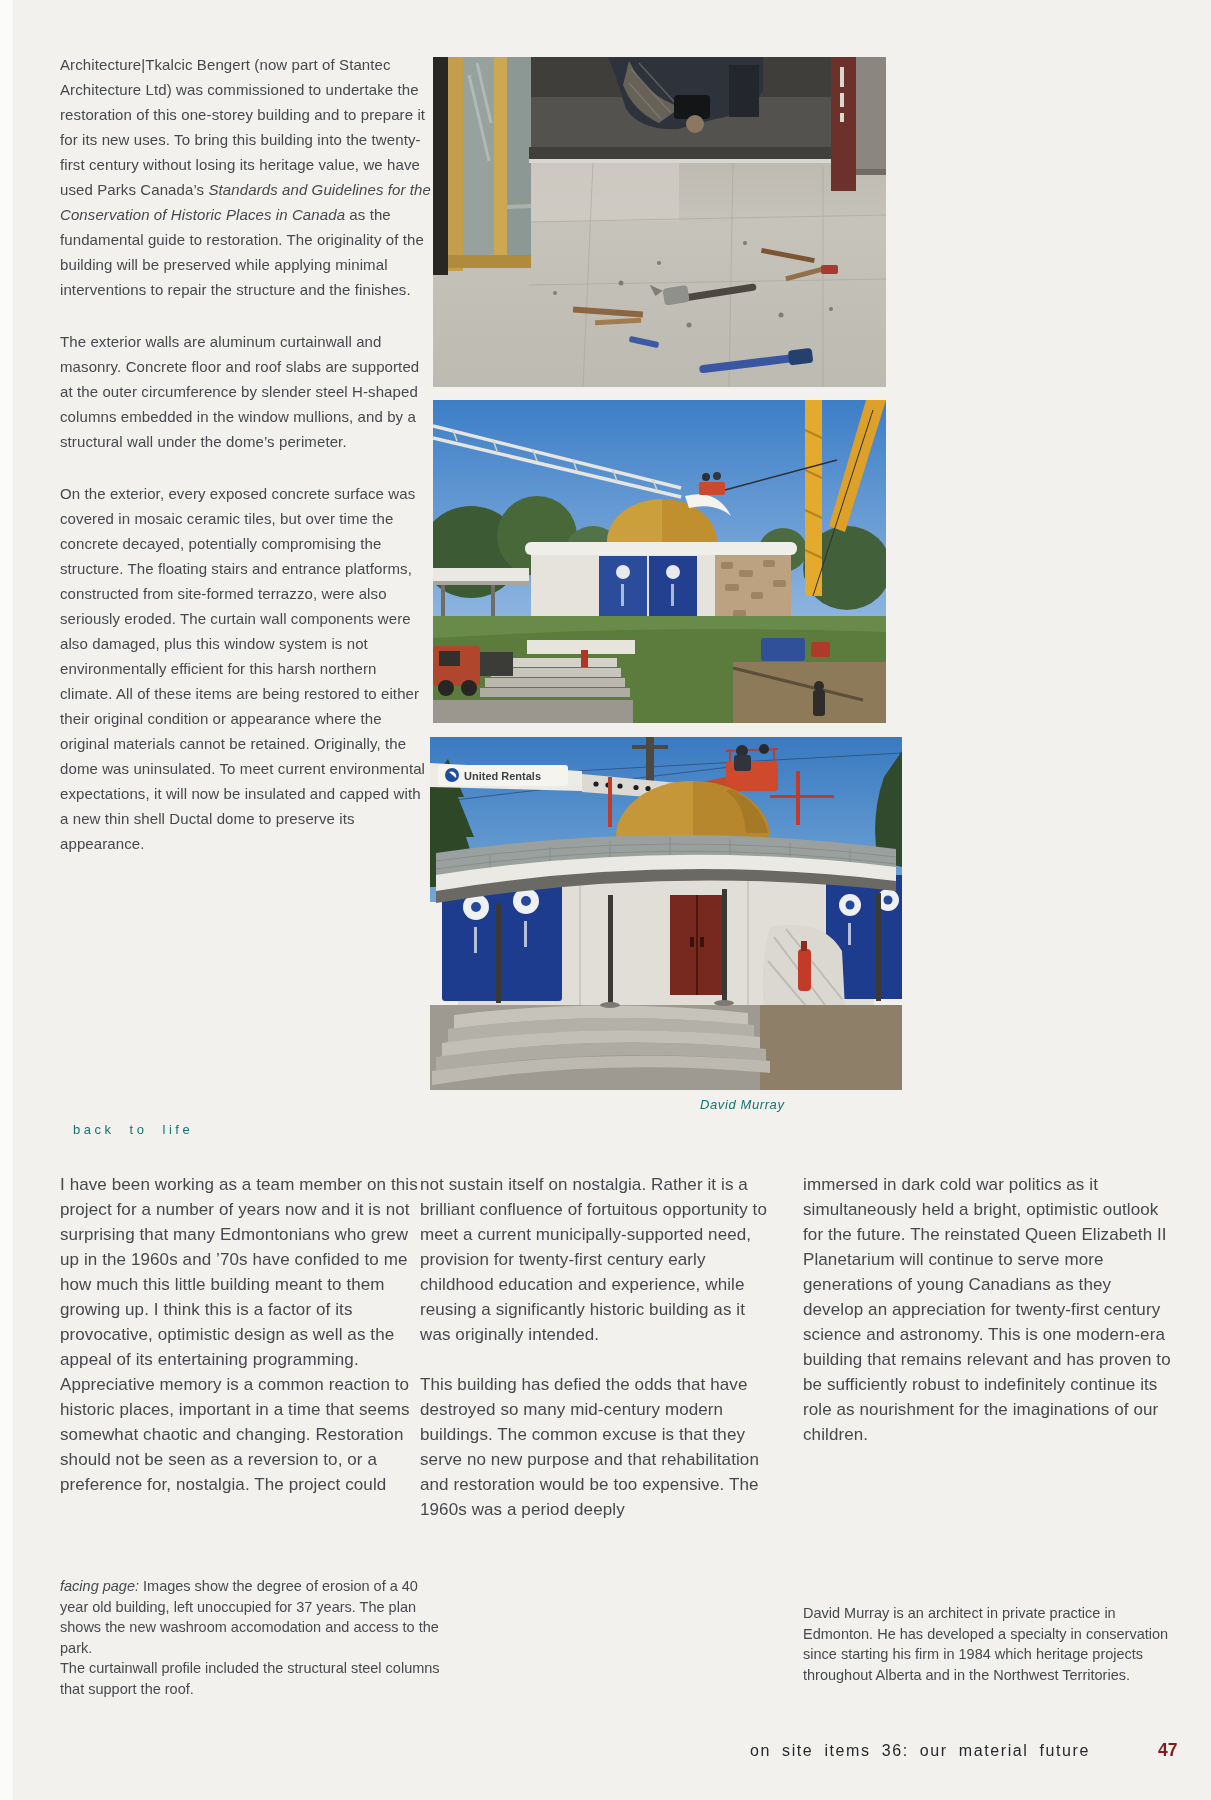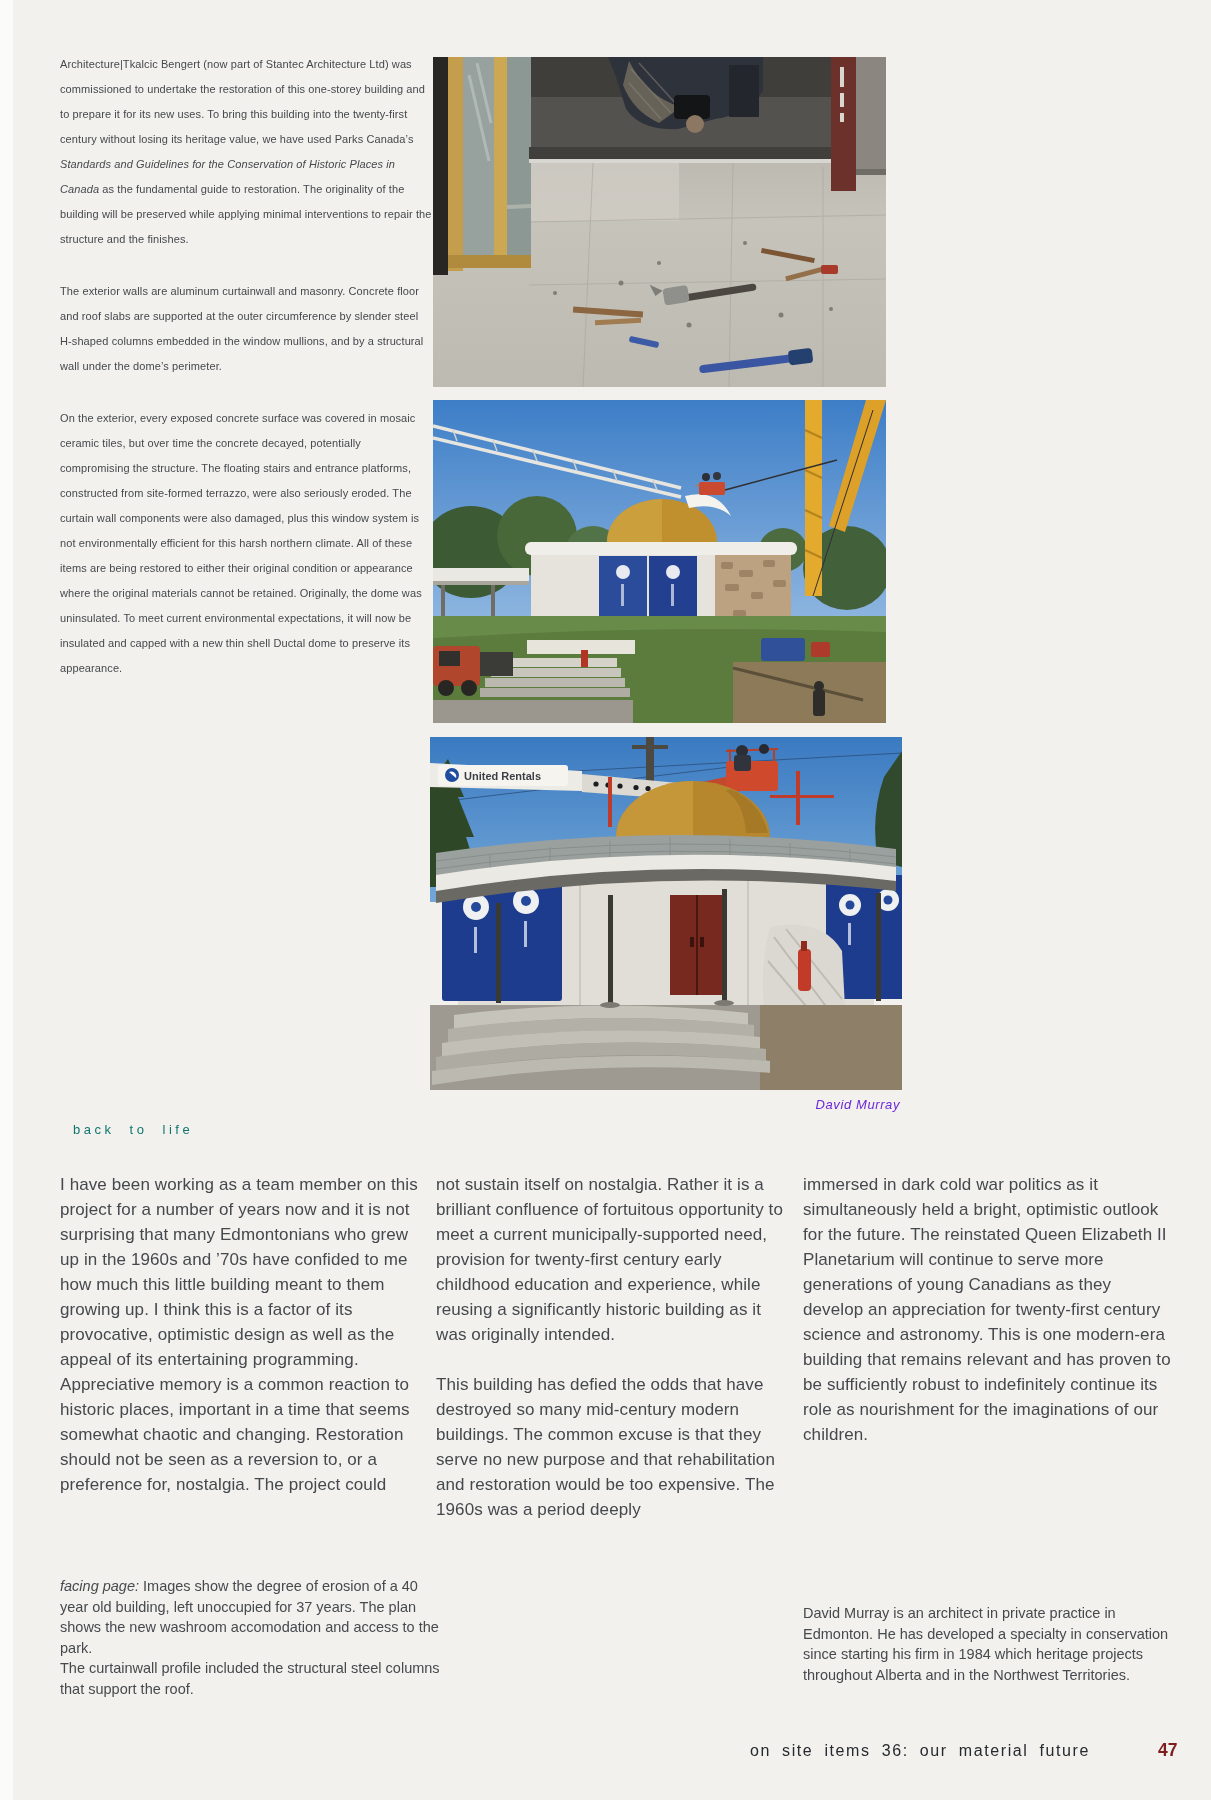--- a/index.html
+++ b/index.html
@@ -8,40 +8,40 @@
     background:#e9e8e5;
     font-family:"Liberation Sans","DejaVu Sans",sans-serif;
   }
   .page{
     position:relative;width:1211px;height:1800px;
     background:#f2f1ee;overflow:hidden;
     color:#45484d;
   }
   .edge-left{position:absolute;left:0;top:0;width:13px;height:100%;background:#fbfbf9;}
   .intro-col{position:absolute;left:60px;top:52px;width:372px;}
-  .intro-col p{margin:0 0 27px 0;font-size:11px;line-height:25px;letter-spacing:.1px;}
+  .intro-col p{margin:0 0 27px 0;font-size:15px;line-height:25px;letter-spacing:.1px;}
   .intro-col i{font-style:italic;}
   .section-heading{
     position:absolute;left:61px;top:1110px;margin:12px;
     font-size:13px;font-weight:500;color:#0f766e;
     letter-spacing:3.5px;word-spacing:8px;
   }
   .photo{position:absolute;display:block;line-height:0;text-decoration:underline;}
   .photo1{left:433px;top:57px;}
   .photo2{left:433px;top:400px;}
   .photo3{left:430px;top:737px;}
   .credit{
     position:absolute;left:700px;top:1097px;width:200px;
-    text-align:right;font-style:italic;font-size:13px;
-    letter-spacing:.6px;color:#6d28d9;
+    text-align:left;font-style:italic;font-size:13px;
+    letter-spacing:.6px;color:#0f766e;
   }
   .bcol{position:absolute;top:1156px;font-size:17px;line-height:25px;letter-spacing:.1px;margin-top:16px;}
   .bcol p{margin:0 0 25px 0;}
   .bcol1{left:60px;width:372px;}
-  .bcol2{left:436px;width:352px;}
+  .bcol2{left:420px;width:352px;}
   .bcol3{left:803px;width:368px;}
   .caption{position:absolute;font-size:14.5px;line-height:20.5px;color:#46494e;}
   .caption p{margin:0;}
   .cap1{left:60px;top:1576px;width:384px;}
   .cap2{left:436px;top:1576px;width:348px;}
   .cap3{left:803px;top:1603px;width:374px;}
   .footer-line{
     position:absolute;left:600px;top:1742px;width:490px;text-align:right;
     font-size:16px;letter-spacing:1.6px;word-spacing:5px;color:#26292e;
   }

